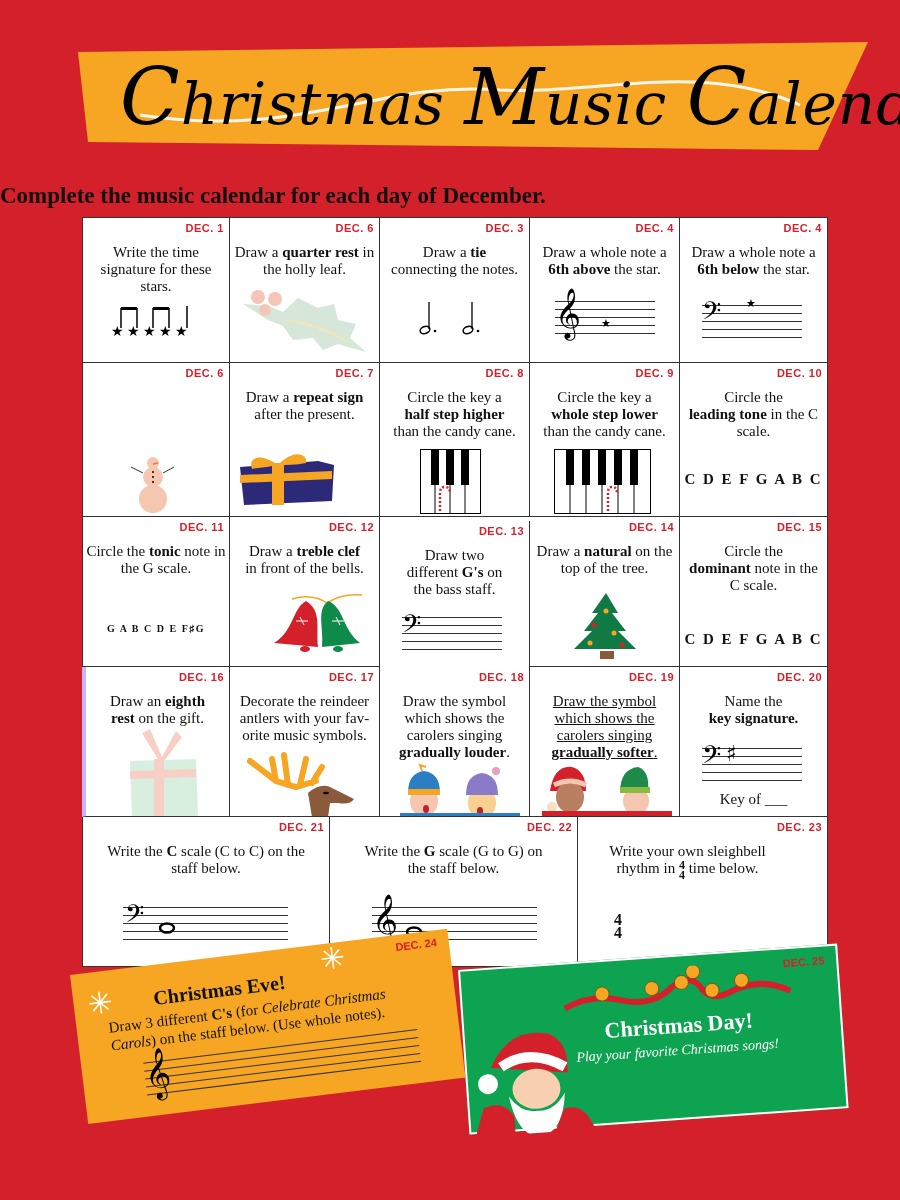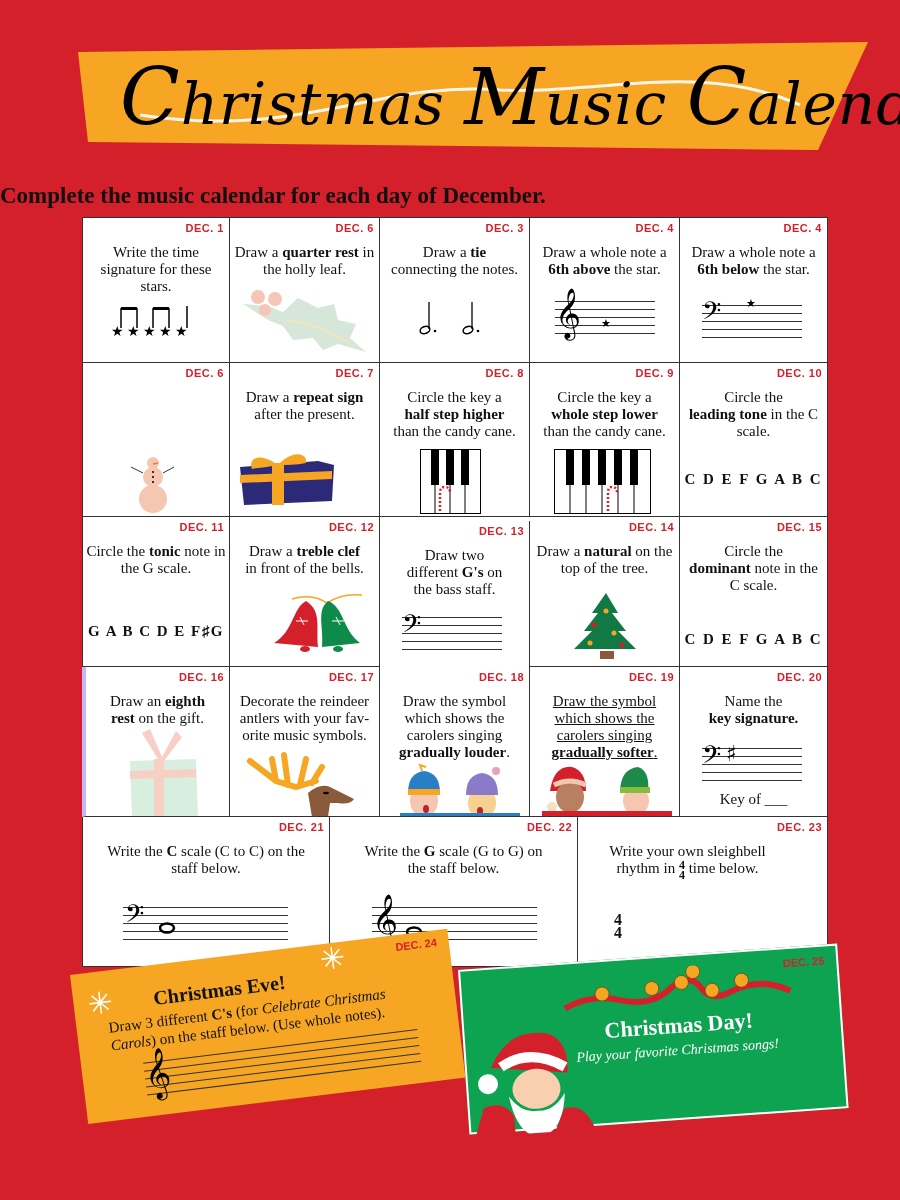--- a/index.html
+++ b/index.html
@@ -182,21 +182,21 @@
 
   <div class="cell" style="left:598px;top:146px;width:148px;height:154px;">
     <div class="dec">DEC. 10</div>
     <div class="txt"><span>Circle the </span><br><b>leading tone</b><span> in the C scale.</span></div>
     <div class="scale" style="top:108px;">C D E F G A B C</div>
   </div>
 
   <div class="cell" style="left:0;top:300px;width:148px;height:150px;border-left:1px solid #333;">
     <div class="dec">DEC. 11</div>
     <div class="txt"><span>Circle the </span><b>tonic</b><span> note in the G scale.</span></div>
-    <div class="scale" style="top:106px;font-size:15px;letter-spacing:1.5px;">G A B C D E F♯G</div>
+    <div class="scale" style="top:106px;font-size:10px;letter-spacing:1.5px;">G A B C D E F♯G</div>
   </div>
 
   <div class="cell" style="left:148px;top:300px;width:150px;height:150px;">
     <div class="dec">DEC. 12</div>
     <div class="txt"><span>Draw a </span><b>treble clef</b><br><span> in front of the bells.</span></div>
     <svg class="ill" style="left:42px;top:74px;" width="100" height="64">
       <path d="M20,8 Q40,2 55,12 Q70,2 90,4" stroke="#f6a623" stroke-width="1.5" fill="none"></path>
       <path d="M34,10 C20,18 22,40 2,52 L46,56 C44,36 50,20 34,10 Z" fill="#d4202b"></path>
       <ellipse cx="33" cy="58" rx="5" ry="3" fill="#d4202b"></ellipse>
       <path d="M56,10 C72,16 70,38 88,52 L50,56 C52,36 44,20 56,10 Z" fill="#0e8a4a"></path>

